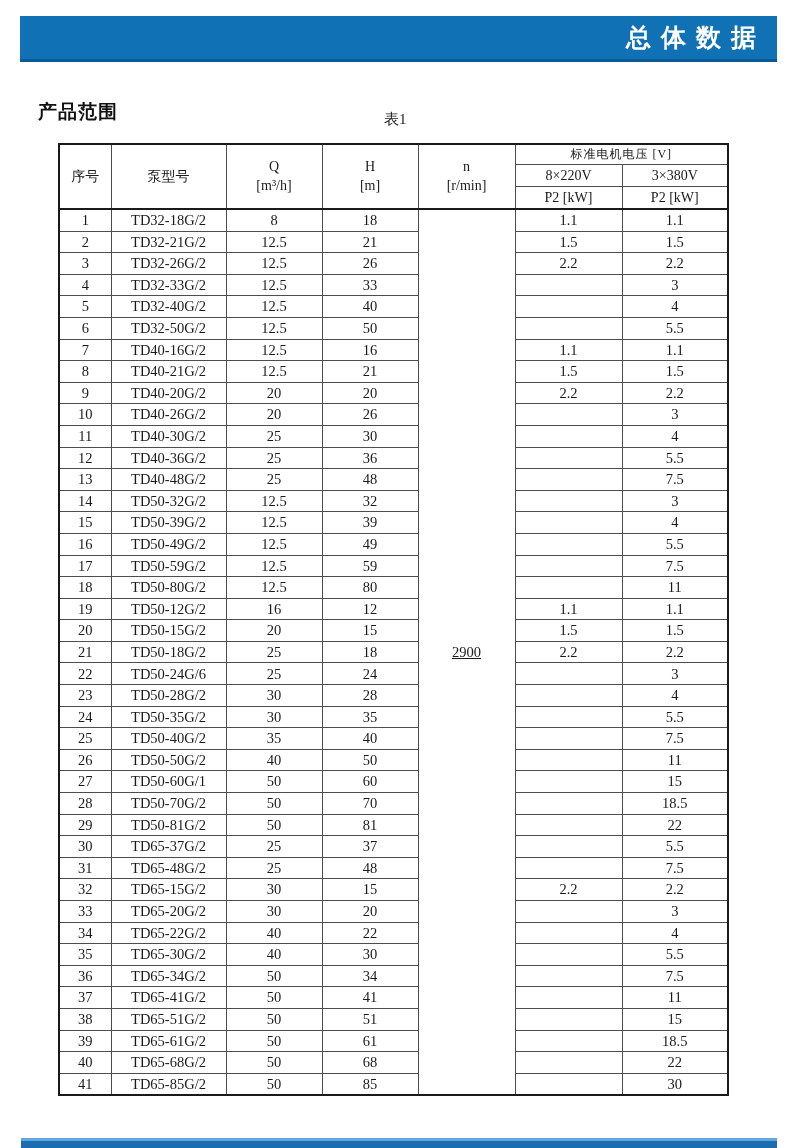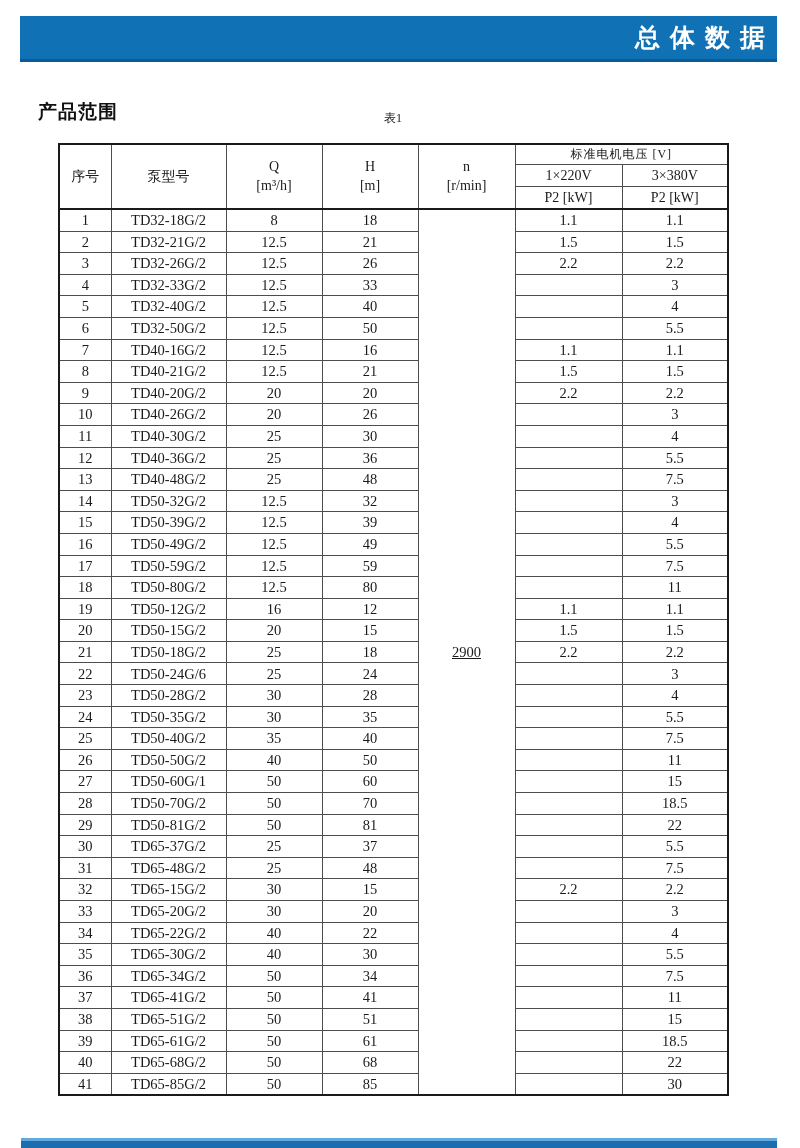--- a/index.html
+++ b/index.html
@@ -12,42 +12,42 @@
     font-family:"Liberation Serif","DejaVu Serif",serif;
     color:#1a1a1a;
   }
   .banner {
     position:absolute; left:20px; top:16px;
     width:757px; height:46px;
     box-sizing:border-box;
     background:#1171b5;
     border-bottom:3px solid #0b5a95;
     display:flex; align-items:center; justify-content:flex-end;
-    padding-right:2px;
+    padding-right:11px;
   }
   .banner-title {
     color:#ffffff;
     font-family:"Liberation Sans","DejaVu Sans",sans-serif;
     font-weight:bold;
     font-size:25px;
     letter-spacing:10px;
     line-height:1;
   }
   .section-title {
     position:absolute; left:38px; top:99px;
     margin:0;
     font-family:"Liberation Sans","DejaVu Sans",sans-serif;
     font-weight:bold;
     font-size:19px;
     letter-spacing:1px;
     color:#111;
   }
   .table-caption {
     position:absolute; left:384px; top:110px;
-    font-size:12px;
+    font-size:15px;
   }
   table.range {
     position:absolute; left:58px; top:143px;
     width:671px;
     border-collapse:collapse;
     table-layout:fixed;
     border:2px solid #1a1a1a;
   }
   table.range th, table.range td {
     border:1px solid #4d4d4d;
@@ -119,21 +119,21 @@
         </th>
         <th rowspan="3">
           <div class="two-line">
             <div>n</div>
             <div>[r/min]</div>
           </div>
         </th>
         <th colspan="2" class="grp">标准电机电压 [V]</th>
       </tr>
       <tr>
-        <th>1×220V</th>
+        <th>8×220V</th>
         <th>3×380V</th>
       </tr>
       <tr>
         <th>P2 [kW]</th>
         <th>P2 [kW]</th>
       </tr>
     </thead>
     <tbody>
         <tr>
           <td>1</td>

